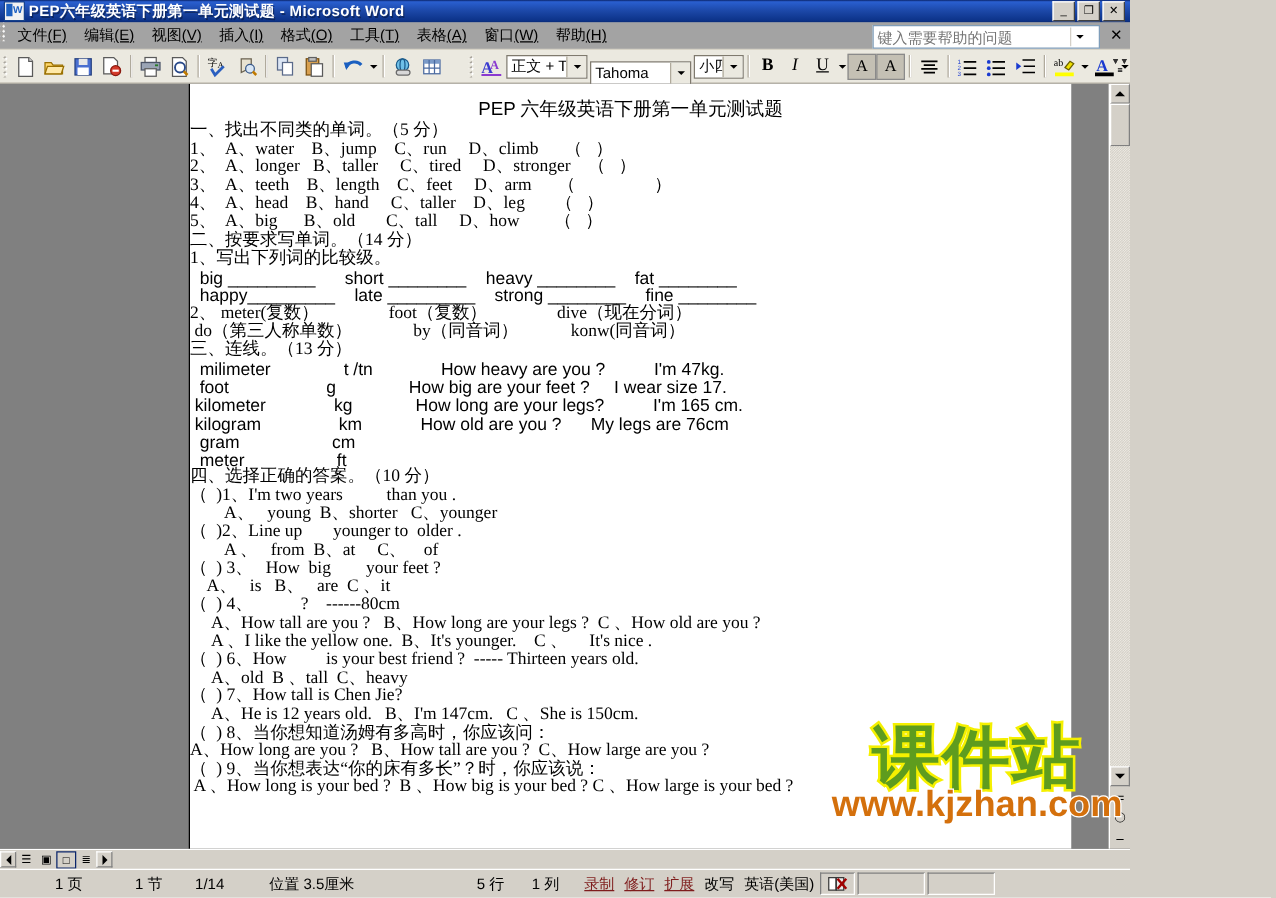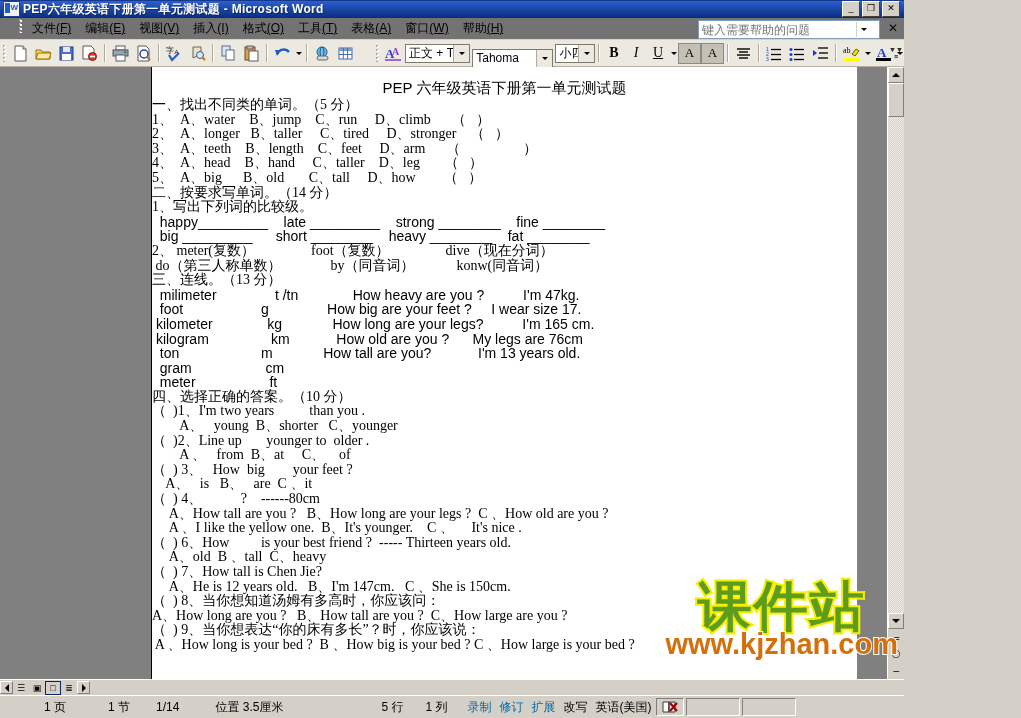--- a/index.html
+++ b/index.html
@@ -23,22 +23,22 @@
   .tb-ico:after{content:"W";position:absolute;right:1px;top:0px;font-size:8px;color:#1c5fc0;font-weight:bold;line-height:12px;}
   .tb-title{font-size:12px;font-weight:bold;letter-spacing:.3px;white-space:nowrap;
     text-shadow:1px 1px 0 rgba(0,0,0,.35);}
   .tb-spacer{flex:1;}
   .tb-btns{display:flex;gap:2px;padding-right:2px;}
   .tb-btn{width:16px;height:14px;background:#d4d0c8;border:1px solid;
     border-color:#fff #404040 #404040 #fff;font-size:9px;line-height:12px;text-align:center;color:#000;}
 
   
   .menubar{
-    height:21px;flex:0 0 21px;background:#737373;display:flex;align-items:flex-start;
-    border-bottom:1px solid #d7d3c7;padding-left:18px;position:relative;
+    height:21px;flex:0 0 21px;background:#a3a3a3;display:flex;align-items:flex-start;
+    border-bottom:1px solid #d7d3c7;padding-left:0;position:relative;
   }
   .mgrip{width:4px;height:15px;margin-right:3px;
     background-image:radial-gradient(circle,#fff 35%,transparent 36%),radial-gradient(circle,#aaa6a0 35%,transparent 36%);
     background-size:4px 4px;background-position:1px 1px,0 0;}
   .menu-item{font-size:12px;padding:2px 7px;color:#000;white-space:nowrap;cursor:default;}
   .menu-item .key{text-decoration:underline;}
   .helpbox{
     position:absolute;right:24px;top:2px;width:180px;height:17px;background:#fff;
     border:1px solid #7f9db9;display:flex;align-items:center;
   }
@@ -120,21 +120,21 @@
   .vbfill{flex:1;}
   .hsb{width:13px;height:13px;background:#d4d0c8;border:1px solid;border-color:#fff #808080 #808080 #fff;
     display:flex;align-items:center;justify-content:center;box-sizing:border-box;flex:0 0 13px;}
   .hsb i{border-top:4px solid transparent;border-bottom:4px solid transparent;display:block;}
   .hsb.l i{border-right:4px solid #000;}
   .hsb.r i{border-left:4px solid #000;}
 
   .statusbar{height:22px;flex:0 0 22px;background:#d4d0c8;display:flex;align-items:center;
     border-top:1px solid #fff;font-size:12px;color:#000;}
   .sfield{height:18px;display:flex;align-items:center;padding:0 4px;white-space:nowrap;}
-  .sdim{color:#0369a1;}
+  .sdim{color:#7f1d1d;text-decoration:underline;}
   .sbox{height:18px;border-left:1px solid #808080;border-top:1px solid #808080;
     border-right:1px solid #fff;border-bottom:1px solid #fff;margin:0 1px;box-sizing:border-box;
     display:flex;align-items:center;padding:0 4px;}
   .spellicon{position:relative;width:18px;height:14px;}
 </style>
 </head>
 <body>
 
 <div class="app">
 
@@ -394,30 +394,29 @@
       <div class="doc">
         <div class="line title">PEP 六年级英语下册第一单元测试题</div>
         <div class="line">一、找出不同类的单词。（5 分）</div>
         <div class="line">1、  A、water    B、jump    C、run     D、climb      （   ）</div>
         <div class="line">2、  A、longer   B、taller     C、tired     D、stronger    （   ）</div>
         <div class="line">3、  A、teeth    B、length    C、feet     D、arm      （                  ）</div>
         <div class="line">4、  A、head    B、hand     C、taller    D、leg       （   ）</div>
         <div class="line">5、  A、big      B、old       C、tall     D、how        （   ）</div>
         <div class="line">二、按要求写单词。（14 分）</div>
         <div class="line">1、写出下列词的比较级。</div>
+        <div class="line sans">  big _________      short ________    heavy ________    fat ________</div>
         <div class="line sans">  happy_________    late _________    strong ________    fine ________</div>
-        <div class="line sans">  big _________      short ________    heavy ________    fat ________</div>
         <div class="line">2、 meter(复数）                foot（复数）                dive（现在分词）</div>
         <div class="line"> do（第三人称单数）              by（同音词）            konw(同音词）</div>
         <div class="line">三、连线。（13 分）</div>
         <div class="line sans">  milimeter               t /tn              How heavy are you ?          I'm 47kg.</div>
         <div class="line sans">  foot                    g               How big are your feet ?     I wear size 17.</div>
         <div class="line sans"> kilometer              kg             How long are your legs?          I'm 165 cm.</div>
         <div class="line sans"> kilogram                km            How old are you ?      My legs are 76cm</div>
-        <div class="line sans">  ton                     m             How tall are you?            I'm 13 years old.</div>
         <div class="line sans">  gram                   cm</div>
         <div class="line sans">  meter                   ft</div>
         <div class="line">四、选择正确的答案。（10 分）</div>
         <div class="line">（  )1、I'm two years          than you .</div>
         <div class="line">        A、   young  B、shorter   C、younger</div>
         <div class="line">（  )2、Line up       younger to  older .</div>
         <div class="line">        A 、   from  B、at     C、    of</div>
         <div class="line">（  ) 3、   How  big        your feet ?</div>
         <div class="line">    A、   is   B、   are  C 、it</div>
         <div class="line">（  ) 4、           ?    ------80cm</div>

